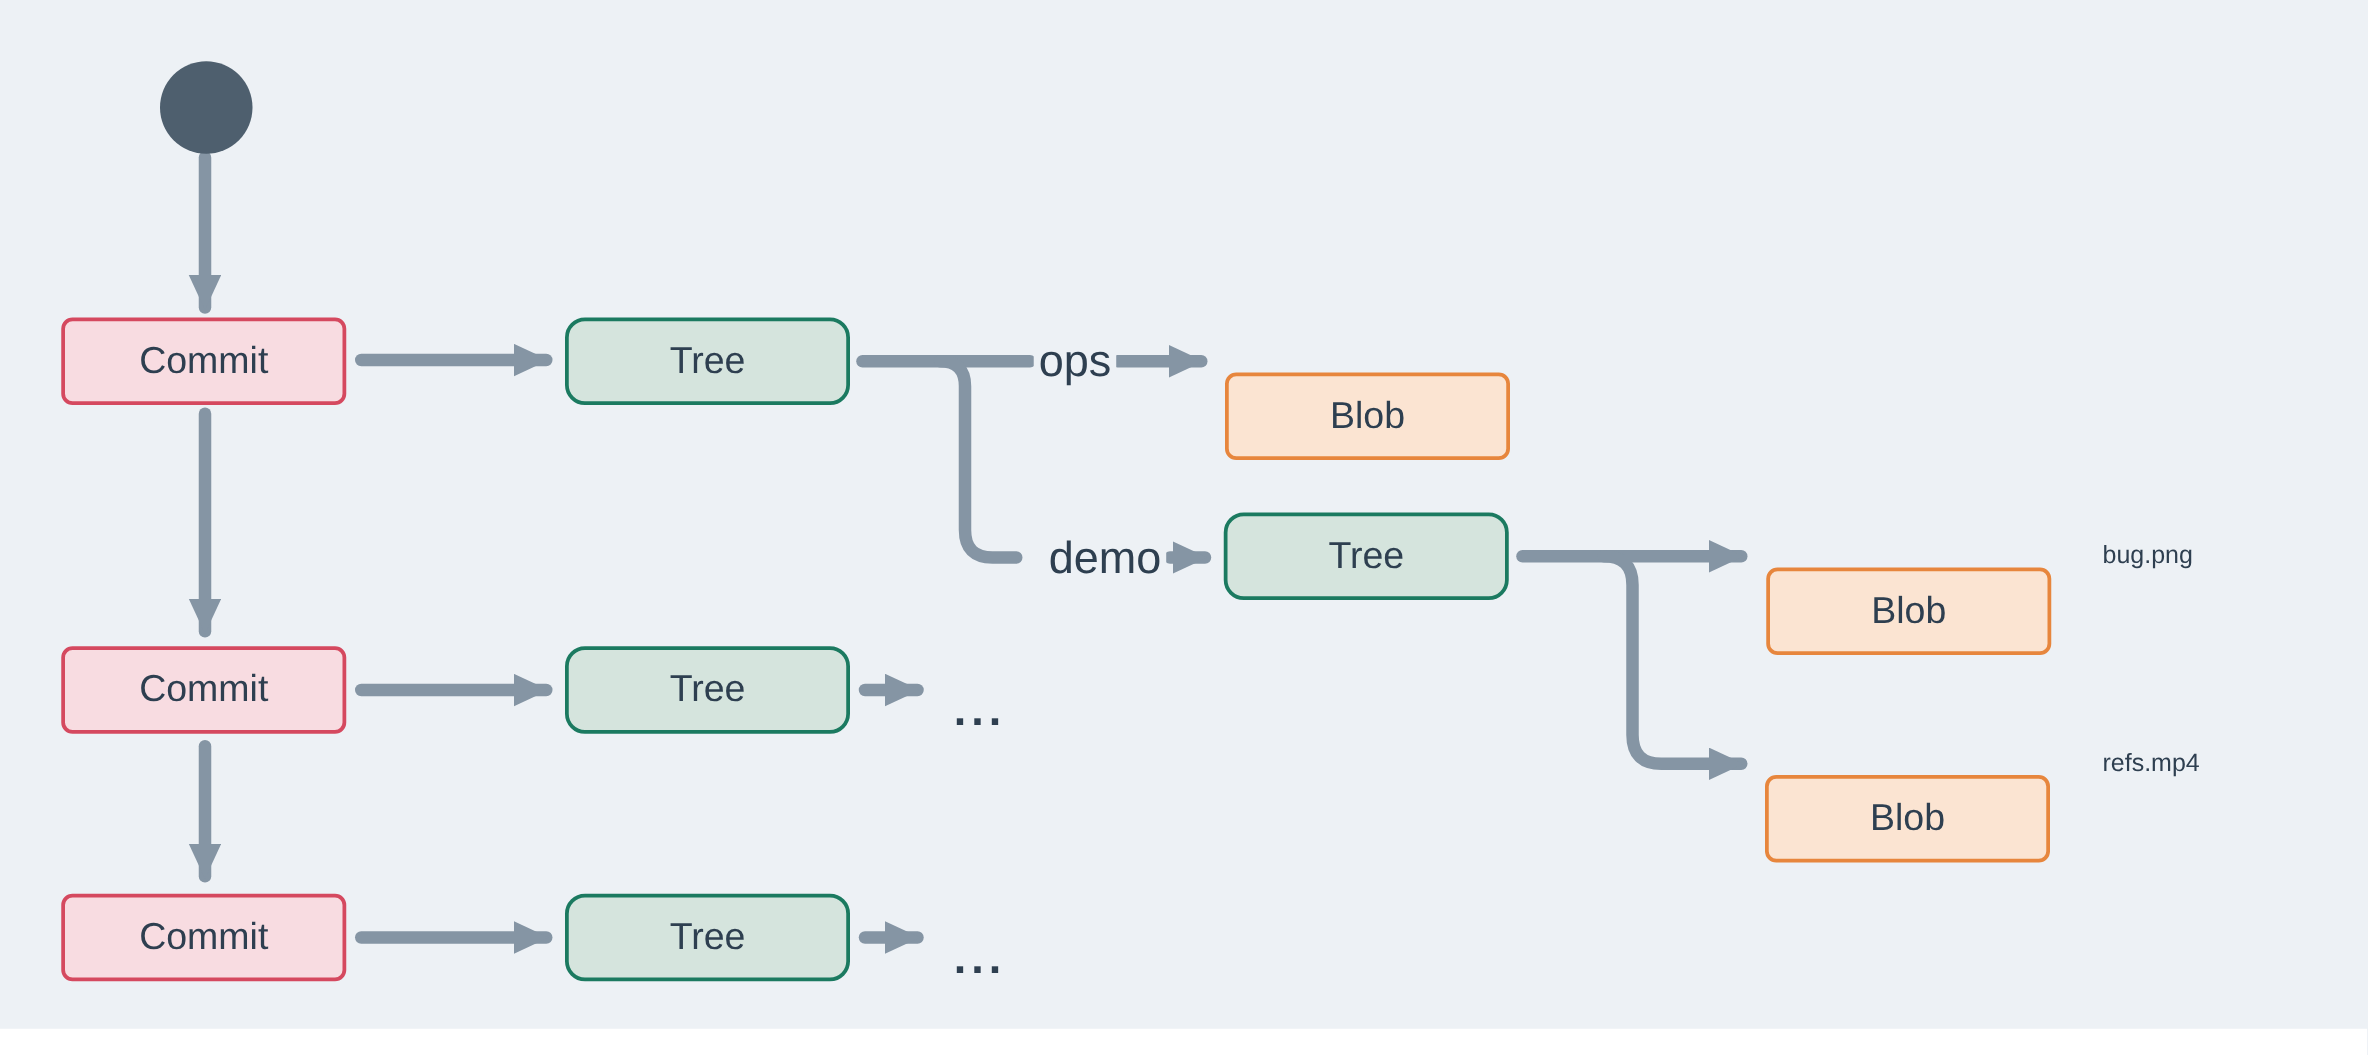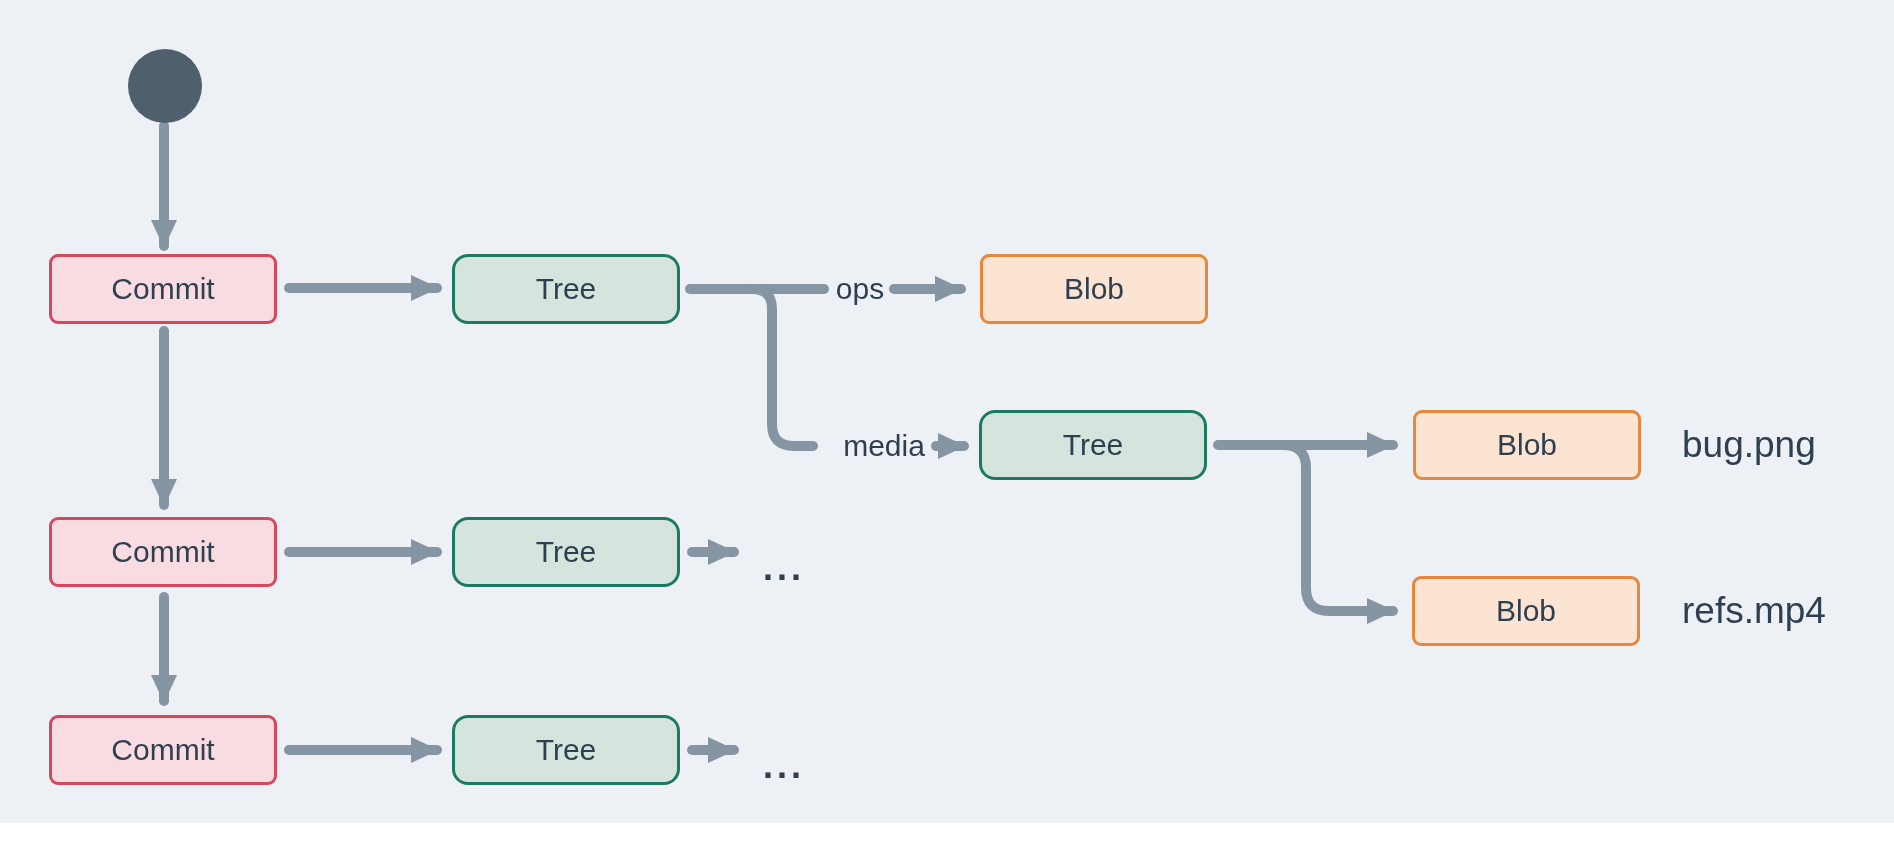--- a/index.html
+++ b/index.html
@@ -37,28 +37,28 @@
     font-size:30px;white-space:nowrap;
   }
   .box{
     position:absolute;width:228px;height:70px;
     border-radius:9px;border:3.5px solid;
     display:flex;align-items:center;justify-content:center;
   }
   .box .box-label{font-size:30px;}
   .box.commit{background:var(--commit-fill);border-color:var(--commit-border);}
   .box.tree{background:var(--tree-fill);border-color:var(--tree-border);border-radius:16px;}
-  .box.blob{background:var(--blob-fill);border-color:var(--blob-border);}
+  .box.blob{background:var(--blob-fill);border-color:var(--blob-border);margin-top:44px;}
   .edge-label{
     position:absolute;transform:translate(-50%,-50%);
-    font-size:30px;white-space:nowrap;background:var(--bg);padding:0 4px;
+    font-size:36px;white-space:nowrap;background:var(--bg);padding:0 4px;
   }
   .file-label{
     position:absolute;transform:translateY(-50%);
-    font-size:37px;white-space:nowrap;
+    font-size:20px;white-space:nowrap;
   }
   .ellipsis{
     position:absolute;font-size:36px;font-weight:bold;letter-spacing:4px;
     line-height:36px;white-space:nowrap;
   }
   .footer-strip{
     position:absolute;left:0;top:823px;width:1894px;height:21px;
     background:var(--footer);
   }
 </style>
@@ -119,21 +119,21 @@
   </div>
 
   <div class="box commit" style="left:49px;top:715px">
     <span class="box-label">Commit</span>
   </div>
   <div class="box tree" style="left:452px;top:715px">
     <span class="box-label">Tree</span>
   </div>
 
   <div class="edge-label" style="left:860px;top:289px">ops</div>
-  <div class="edge-label" style="left:884px;top:446px">media</div>
+  <div class="edge-label" style="left:884px;top:446px">demo</div>
 
   <div class="file-label" style="left:1682px;top:445px">bug.png</div>
   <div class="file-label" style="left:1682px;top:611px">refs.mp4</div>
 
   <div class="ellipsis" style="left:763px;top:550px">...</div>
   <div class="ellipsis" style="left:763px;top:748px">...</div>
 
   <div class="footer-strip"></div>
 </div>
 

